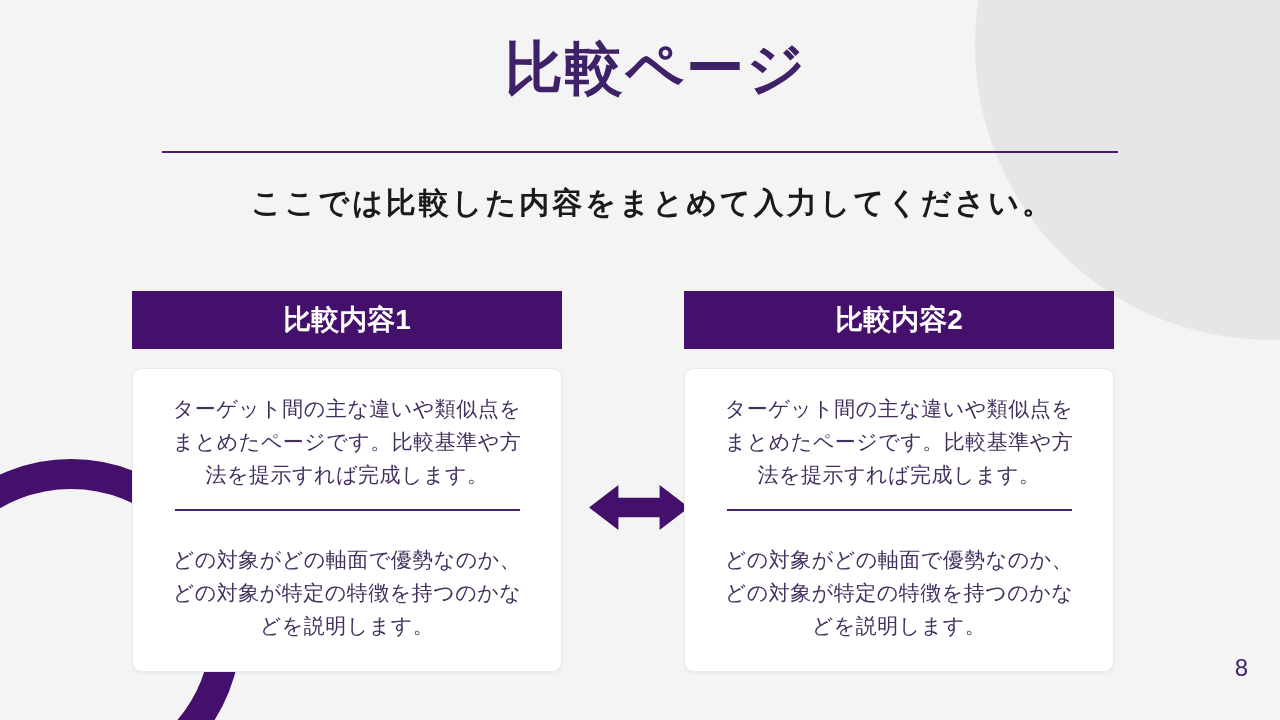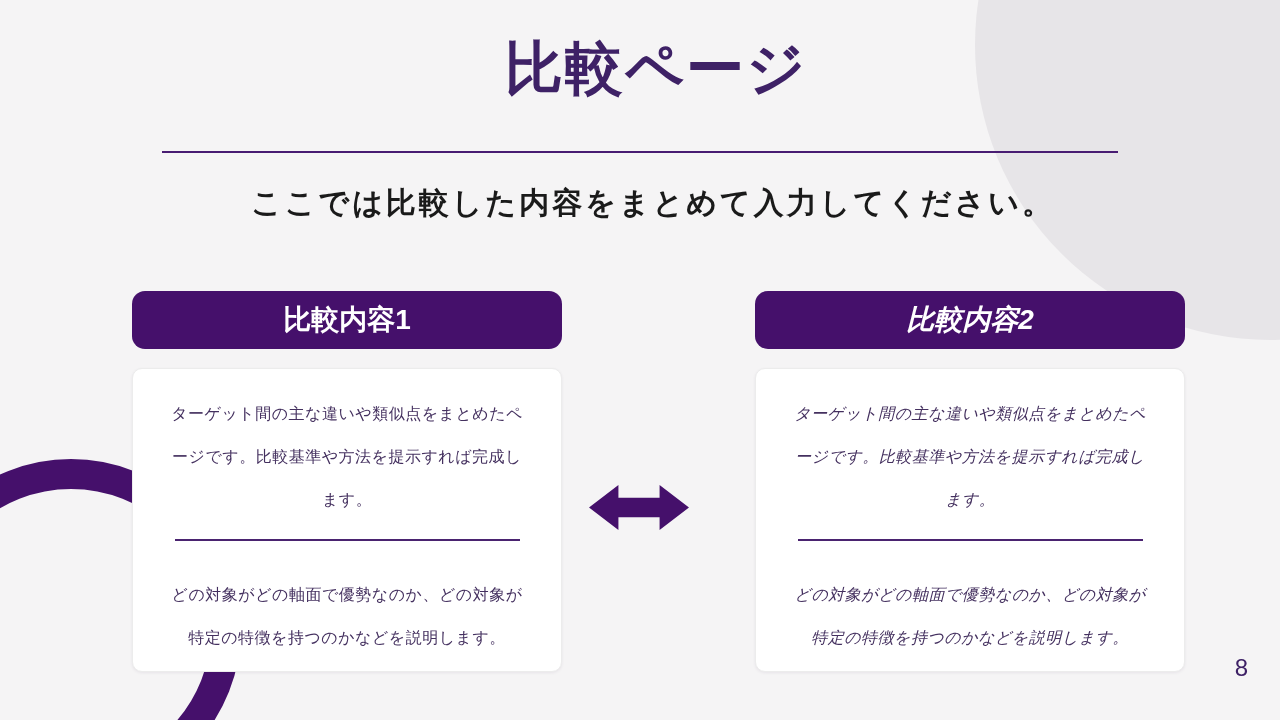--- a/index.html
+++ b/index.html
@@ -83,44 +83,44 @@
     padding-left: 26px;
   }
   
   .card {
     position: absolute;
     top: 291px;
     width: 430px;
     z-index: 2;
   }
   .card-left  { left: 132px; }
-  .card-right { left: 755px; font-style: italic; }
+  .card-right { left: 684px; }
   .card-header {
     height: 58px;
     line-height: 58px;
     text-align: center;
     background: var(--accent);
     color: var(--header-text);
     font-size: 28px;
     font-weight: 700;
-    border-radius: 13px;
+    border-radius: 0;
   }
   .card-body {
     margin-top: 19px;
     height: 304px;
     background: var(--card-bg);
     border: 1px solid var(--card-border);
     border-radius: 10px;
     box-shadow: 0 1px 3px rgba(60, 40, 90, 0.08);
     padding: 23px 36px 0 36px;
     text-align: center;
   }
   .card-body p {
-    font-size: 16px;
-    line-height: 43px;
+    font-size: 21px;
+    line-height: 33px;
     color: var(--text-color);
     letter-spacing: 0.5px;
   }
   .card-divider {
     width: 345px;
     height: 2px;
     background: #4a2370;
     margin: 18px auto 32px auto;
   }
   

